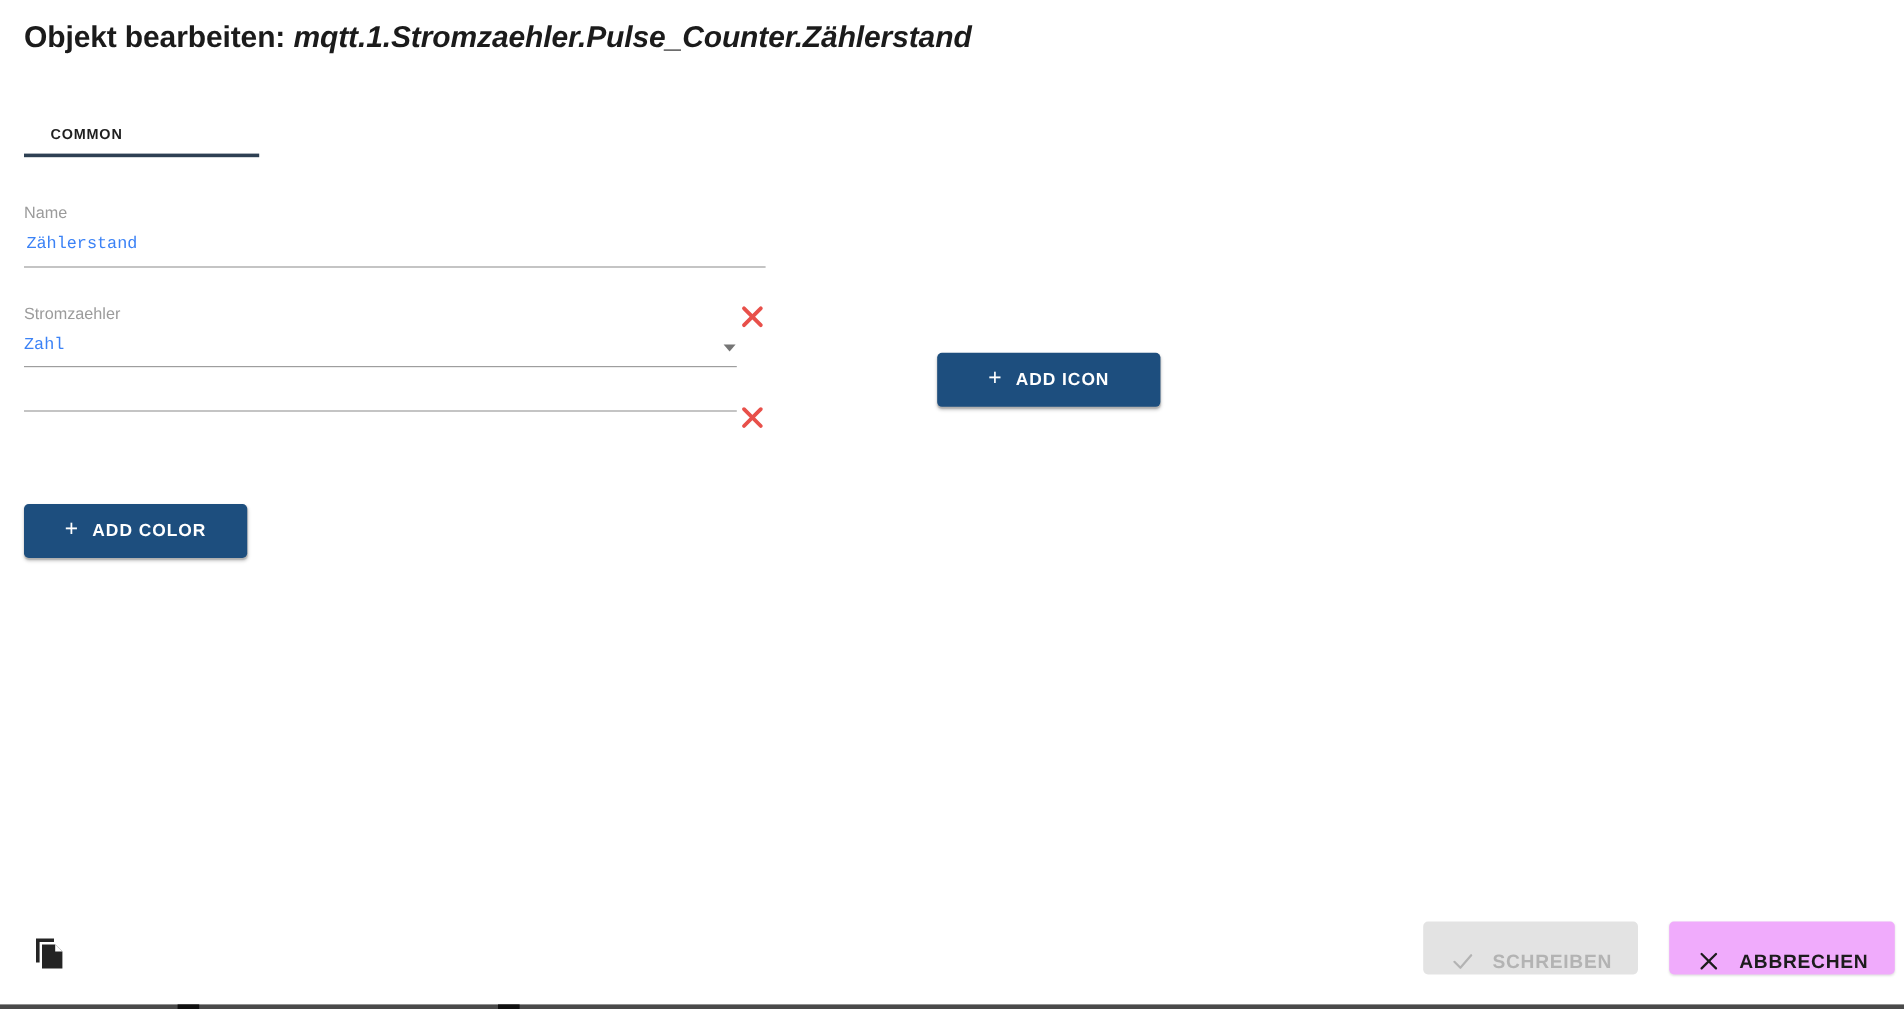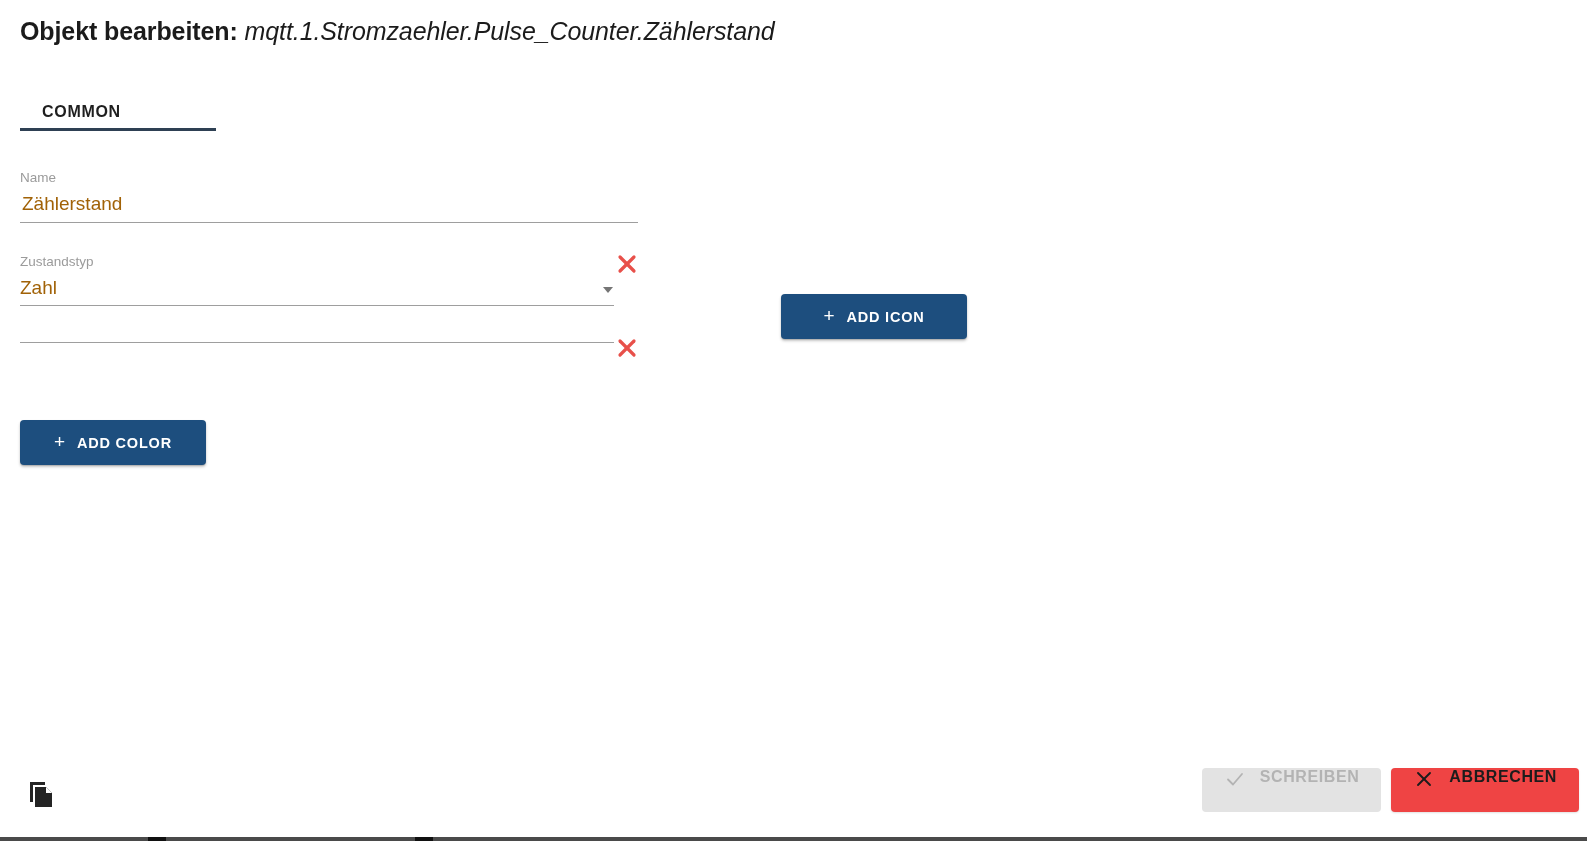--- a/index.html
+++ b/index.html
@@ -31,35 +31,35 @@
     left: 20px;
     top: 17px;
     font-size: 25px;
     font-weight: bold;
     color: #1b1b1b;
     white-space: nowrap;
     letter-spacing: -0.1px;
   }
   .dialog-title .obj-id {
     font-style: italic;
-    font-weight: normal;
+    font-weight: bold;
   }
 
   
   .tabs {
     position: absolute;
     left: 20px;
     top: 88px;
     height: 44px;
     display: flex;
     align-items: flex-start;
   }
   .tab {
     position: relative;
-    font-size: 16px;
+    font-size: 12px;
     font-weight: bold;
     letter-spacing: 0.7px;
     color: #8a8a8a;
     padding: 5px 22px 0 22px;
     background: transparent;
     border: none;
     cursor: pointer;
     font-family: "Liberation Sans", sans-serif;
     height: 42px;
     box-sizing: border-box;
@@ -90,25 +90,25 @@
   .field {
     position: absolute;
   }
   .field-label {
     font-size: 13.5px;
     color: #9b9b9b;
     line-height: 16px;
     font-family: "Liberation Sans", sans-serif;
   }
   .field-value {
-    font-size: 19px;
-    color: #a16207;
+    font-size: 14px;
+    color: #3b82f6;
     line-height: 26px;
     padding-top: 5px;
-    font-family: Liberation Sans, sans-serif;
+    font-family: Liberation Mono, monospace;
     background: transparent;
     border: none;
     outline: none;
     width: 100%;
   }
   .field-rule {
     height: 1px;
     background: #9e9e9e;
     margin-top: 4px;
   }
@@ -207,34 +207,35 @@
   }
   .btn-flat {
     height: 44px;
     border: none;
     border-radius: 4px;
     font-family: "Liberation Sans", sans-serif;
     font-size: 16px;
     font-weight: bold;
     letter-spacing: 0.6px;
     display: flex;
-    align-items: flex-start;
+    align-items: flex-end;
     justify-content: center;
     gap: 14px;
     padding: 0 22px;
     cursor: pointer;
     white-space: nowrap;
+    margin-left: 16px;
   }
   .btn-flat.disabled {
     background: #e3e3e3;
     color: #b3b3b3;
     cursor: default;
   }
   .btn-flat.neutral {
-    background: #ef4444;
+    background: #f0abfc;
     color: #1c1c1c;
     box-shadow: 0 1px 2px rgba(0,0,0,0.12);
   }
   .icon-inline { display: block; flex: 0 0 auto; }
 
   
   .bottom-sliver {
     position: absolute;
     left: 0;
     right: 0;
@@ -277,21 +278,21 @@
 
   <div class="form-area">
 
     <div class="field" id="field-name">
       <div class="field-label">Name</div>
       <input class="field-value" type="text" value="Zählerstand" style="">
       <div class="field-rule"></div>
     </div>
 
     <div class="field" id="field-statetype">
-      <div class="field-label">Zustandstyp</div>
+      <div class="field-label">Stromzaehler</div>
       <div class="select-row">
         <span class="field-value">Zahl</span>
         <span class="caret"></span>
       </div>
       <div class="field-rule"></div>
     </div>
 
     <span class="clear-x" id="clear-statetype">
       <svg width="26" height="26" viewBox="0 0 26 26" aria-hidden="true">
         <g stroke="#e8504a" stroke-width="3.2" stroke-linecap="round">

